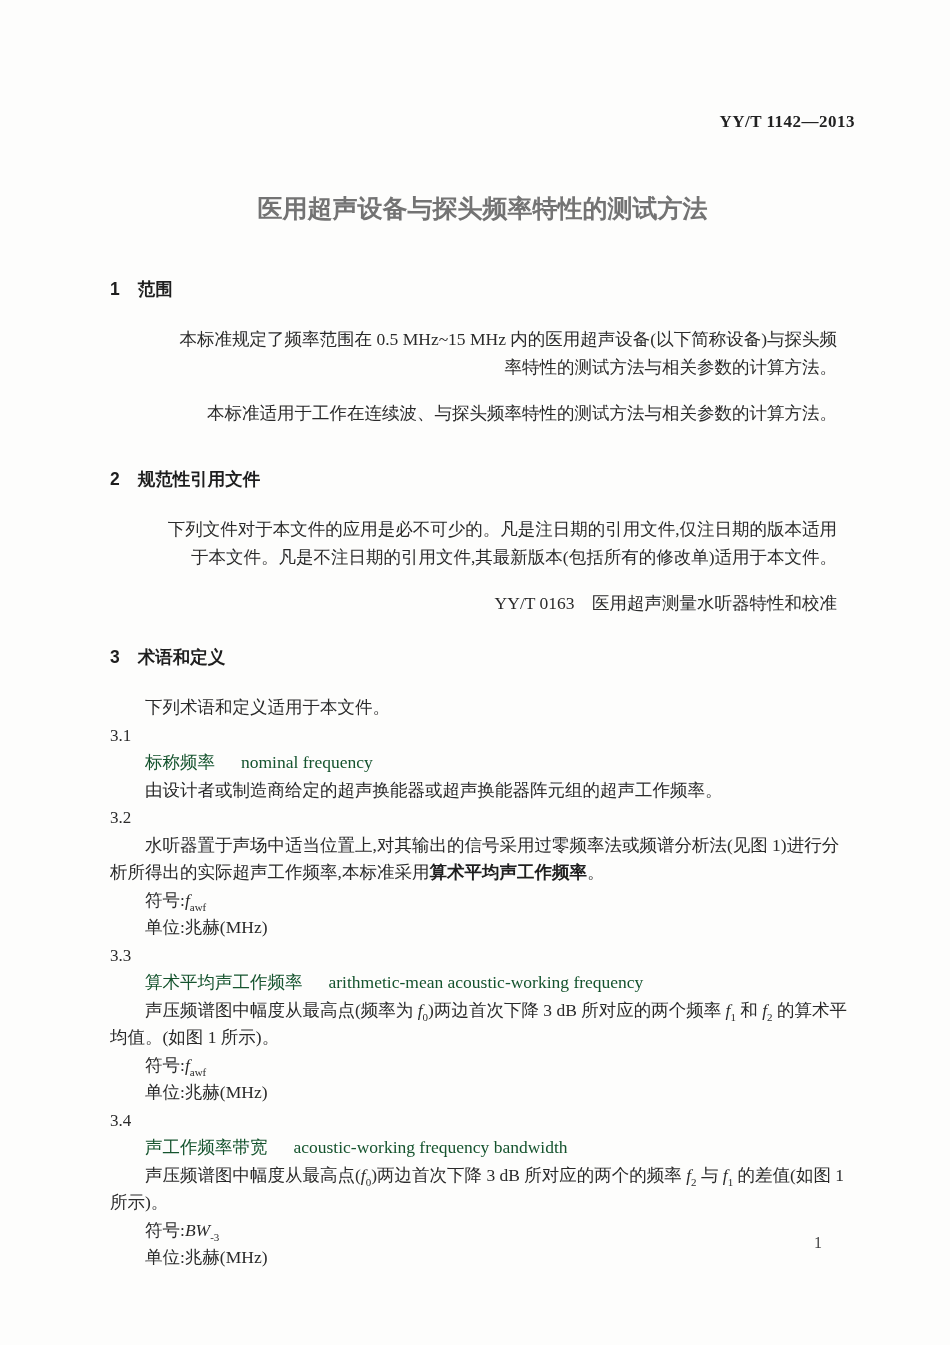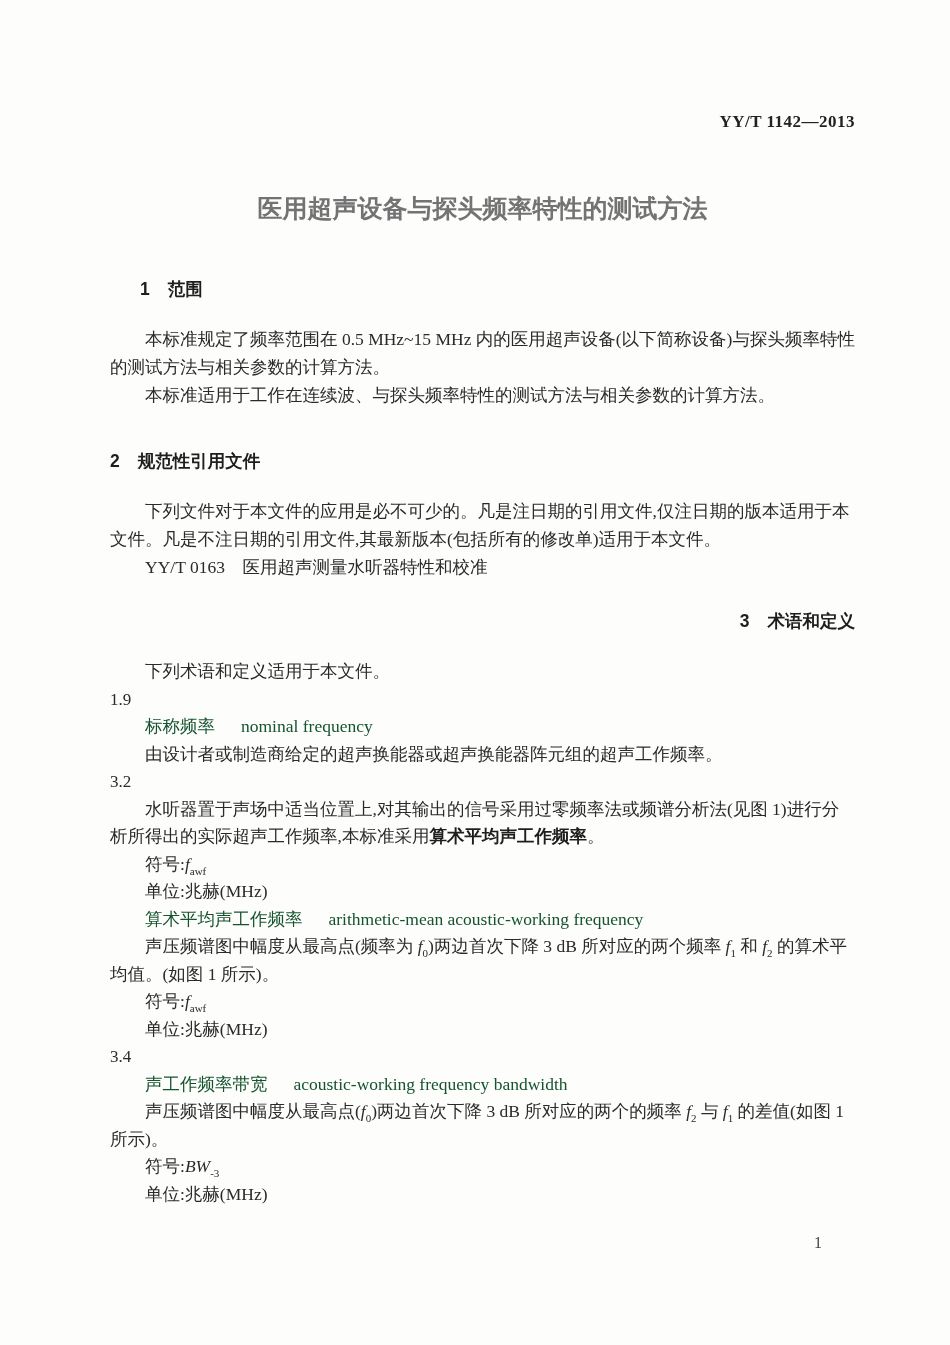--- a/index.html
+++ b/index.html
@@ -32,29 +32,30 @@
     color: #737373;
   }
   .sec-heading {
     font-family: "Liberation Sans", "DejaVu Sans", sans-serif;
     font-weight: bold;
     font-size: 17.5px;
     line-height: 24px;
     color: #1e1e1e;
   }
   .sec-num { display: inline-block; margin-right: 18px; }
-  #sec1-heading { margin-top: 51px; margin-left: 30px; }
+  #sec1-heading { margin-top: 51px; }
   #sec2-heading { margin-top: 40px; }
-  #sec3-heading { margin-top: 28px; text-align: right; }
+  #sec3-heading { margin-top: 28px; }
   .para {
-    margin: 0;
+    margin: 18px;
     font-size: 17.5px;
     line-height: 28px;
     text-indent: 35px;
     color: #2a2a2a;
+    text-align: right;
   }
   .para.first { margin-top: 24px; }
   .terms {
     margin-top: 25px;
     font-size: 17.5px;
     line-height: 27.5px;
   }
   .terms .line { margin: 0; }
   .para-indent { text-indent: 35px; }
   .term-num { margin-left: -4px; font-size: 17px; }
@@ -94,31 +95,32 @@
   <p class="para first">下列文件对于本文件的应用是必不可少的。凡是注日期的引用文件,仅注日期的版本适用于本文件。凡是不注日期的引用文件,其最新版本(包括所有的修改单)适用于本文件。</p>
   <p class="para">YY/T 0163　医用超声测量水听器特性和校准</p>
 
   <div class="sec-heading" id="sec3-heading">
     <span class="sec-num">3</span><span>术语和定义</span>
   </div>
 
   <div class="terms">
     <p class="line para-indent">下列术语和定义适用于本文件。</p>
 
-    <div class="line term-num">1.9</div>
+    <div class="line term-num">3.1</div>
     <div class="line term-head">
       <span class="term-cn">标称频率</span><span class="term-en">nominal frequency</span>
     </div>
     <p class="line para-indent">由设计者或制造商给定的超声换能器或超声换能器阵元组的超声工作频率。</p>
 
     <div class="line term-num">3.2</div>
     <p class="line para-indent"><span>水听器置于声场中适当位置上,对其输出的信号采用过零频率法或频谱分析法(见图 1)进行分析所得出的实际超声工作频率,本标准采用</span><span class="b-cn">算术平均声工作频率</span><span>。</span></p>
     <div class="line sym-line"><span>符号:</span><span class="var"><i>f</i><sub>awf</sub></span></div>
     <div class="line sym-line">单位:兆赫(MHz)</div>
 
+    <div class="line term-num">3.3</div>
     <div class="line term-head">
       <span class="term-cn">算术平均声工作频率</span><span class="term-en">arithmetic-mean acoustic-working frequency</span>
     </div>
     <p class="line para-indent"><span>声压频谱图中幅度从最高点(频率为 </span><span class="var"><i>f</i><sub>0</sub></span><span>)两边首次下降 3 dB 所对应的两个频率 </span><span class="var"><i>f</i><sub>1</sub></span><span> 和 </span><span class="var"><i>f</i><sub>2</sub></span><span> 的算术平均值。(如图 1 所示)。</span></p>
     <div class="line sym-line"><span>符号:</span><span class="var"><i>f</i><sub>awf</sub></span></div>
     <div class="line sym-line">单位:兆赫(MHz)</div>
 
     <div class="line term-num">3.4</div>
     <div class="line term-head">
       <span class="term-cn">声工作频率带宽</span><span class="term-en">acoustic-working frequency bandwidth</span>

